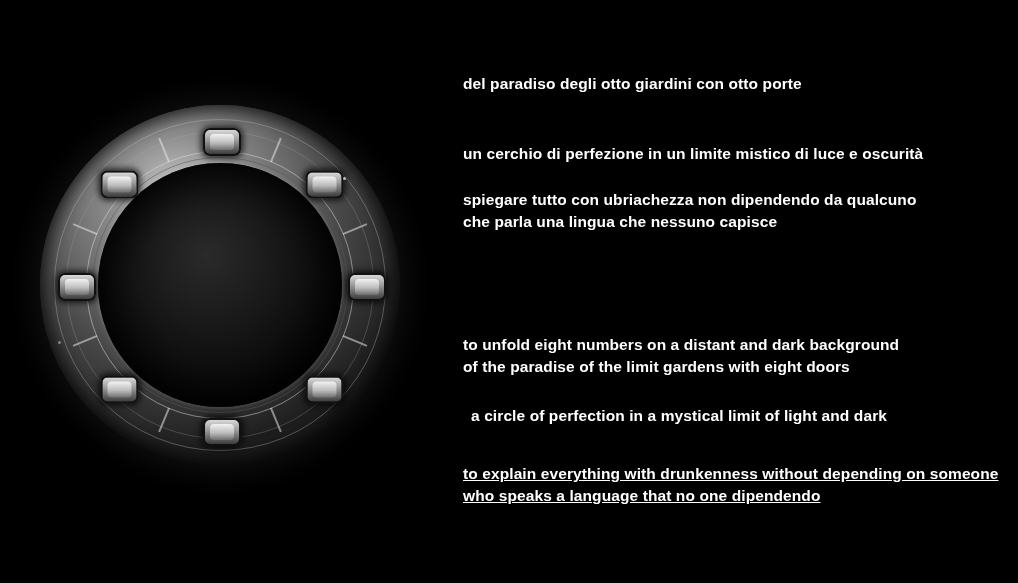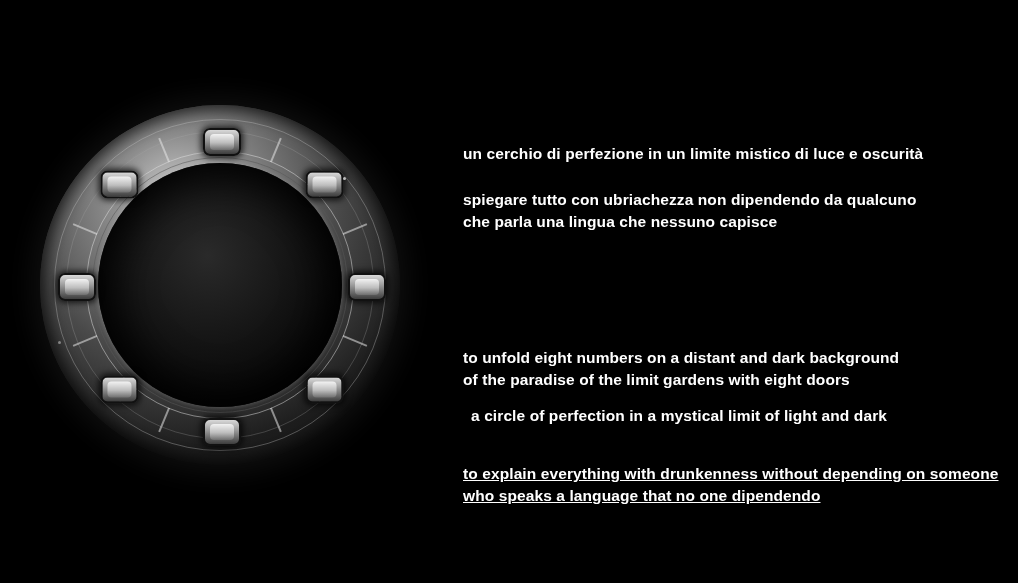--- a/index.html
+++ b/index.html
@@ -133,21 +133,21 @@
     font-size: 15.5px;
     font-weight: 700;
     line-height: 22px;
     letter-spacing: 0.1px;
     color: #ffffff;
     white-space: nowrap;
   }
   .s1 { top: 73px; }
   .s2 { top: 143px; }
   .s3 { top: 189px; }
-  .s4 { top: 347px; }
+  .s4 { top: 334px; }
   .s5 { top: 405px; margin-left: 8px; }
   .s6 { top: 463px; text-decoration: underline; }
   .stanza .line { display: block; }
 </style>
 </head>
 <body>
 
 <div class="stage">
 
   <div class="artwork">
@@ -193,20 +193,21 @@
     <div class="tick" style="transform: rotate(292.5deg) translateY(-146px);"></div>
     <div class="tick" style="transform: rotate(337.5deg) translateY(-146px);"></div>
 
     <div class="speck" style="left:303px; top:72px;"></div>
     <div class="speck" style="left:18px; top:236px; opacity:0.5;"></div>
   </div>
 
   <div class="text-col">
 
     <div class="stanza s1">
+      <span class="line">del paradiso degli otto giardini con otto porte</span>
     </div>
 
     <div class="stanza s2">
       <span class="line">un cerchio di perfezione in un limite mistico di luce e oscurità</span>
     </div>
 
     <div class="stanza s3">
       <span class="line">spiegare tutto con ubriachezza non dipendendo da qualcuno</span>
       <span class="line">che parla una lingua che nessuno capisce</span>
     </div>

